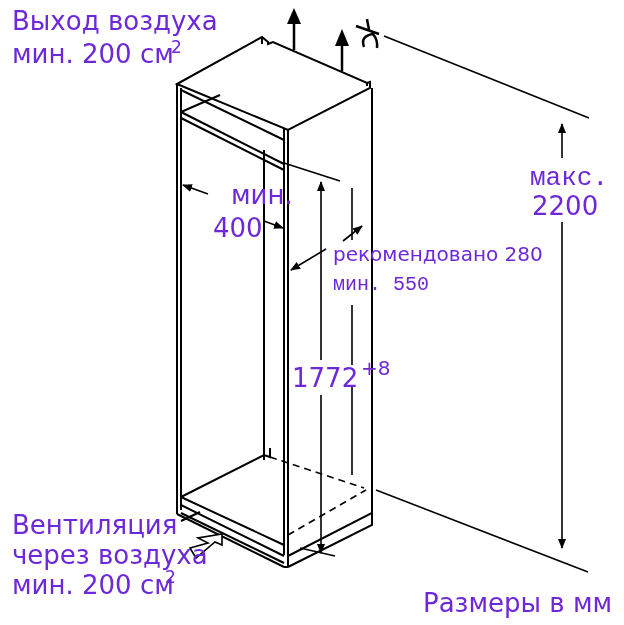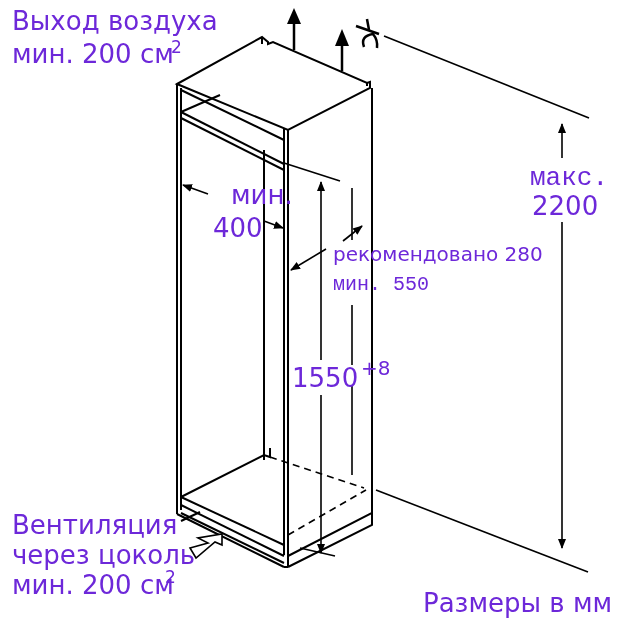--- a/index.html
+++ b/index.html
@@ -111,21 +111,21 @@
 
 <div class="lbl big" style="left:213px;top:182px;margin-left:18px;">мин.</div>
 <div class="lbl big" style="left:213px;top:215px;">400</div>
 
 <div class="lbl mid" style="left:333px;top:244px;">рекомендовано 280</div>
 <div class="lbl mid" style="left:333px;top:274px;font-family:Liberation Mono, monospace;">мин. 550</div>
 
 <div class="lbl big" style="left:530px;top:165px;font-family:Liberation Mono, monospace;">макс.</div>
 <div class="lbl big" style="left:532px;top:193px;">2200</div>
 
-<div class="lbl big" style="left:292px;top:365px;">1550</div>
+<div class="lbl big" style="left:292px;top:365px;">1772</div>
 <div class="lbl mid" style="left:361px;top:358px;">+8</div>
 
 <div class="lbl big" style="left:12px;top:512px;text-align:right;">Вентиляция</div>
-<div class="lbl big" style="left:12px;top:542px;">через цоколь</div>
+<div class="lbl big" style="left:12px;top:542px;">через воздуха</div>
 <div class="lbl big" style="left:12px;top:572px;">мин. 200 см</div>
 <div class="lbl sup" style="left:165px;top:568px;">2</div>
 
 <div class="lbl big" style="left:423px;top:590px;">Размеры в мм</div>
 
 </body></html>

